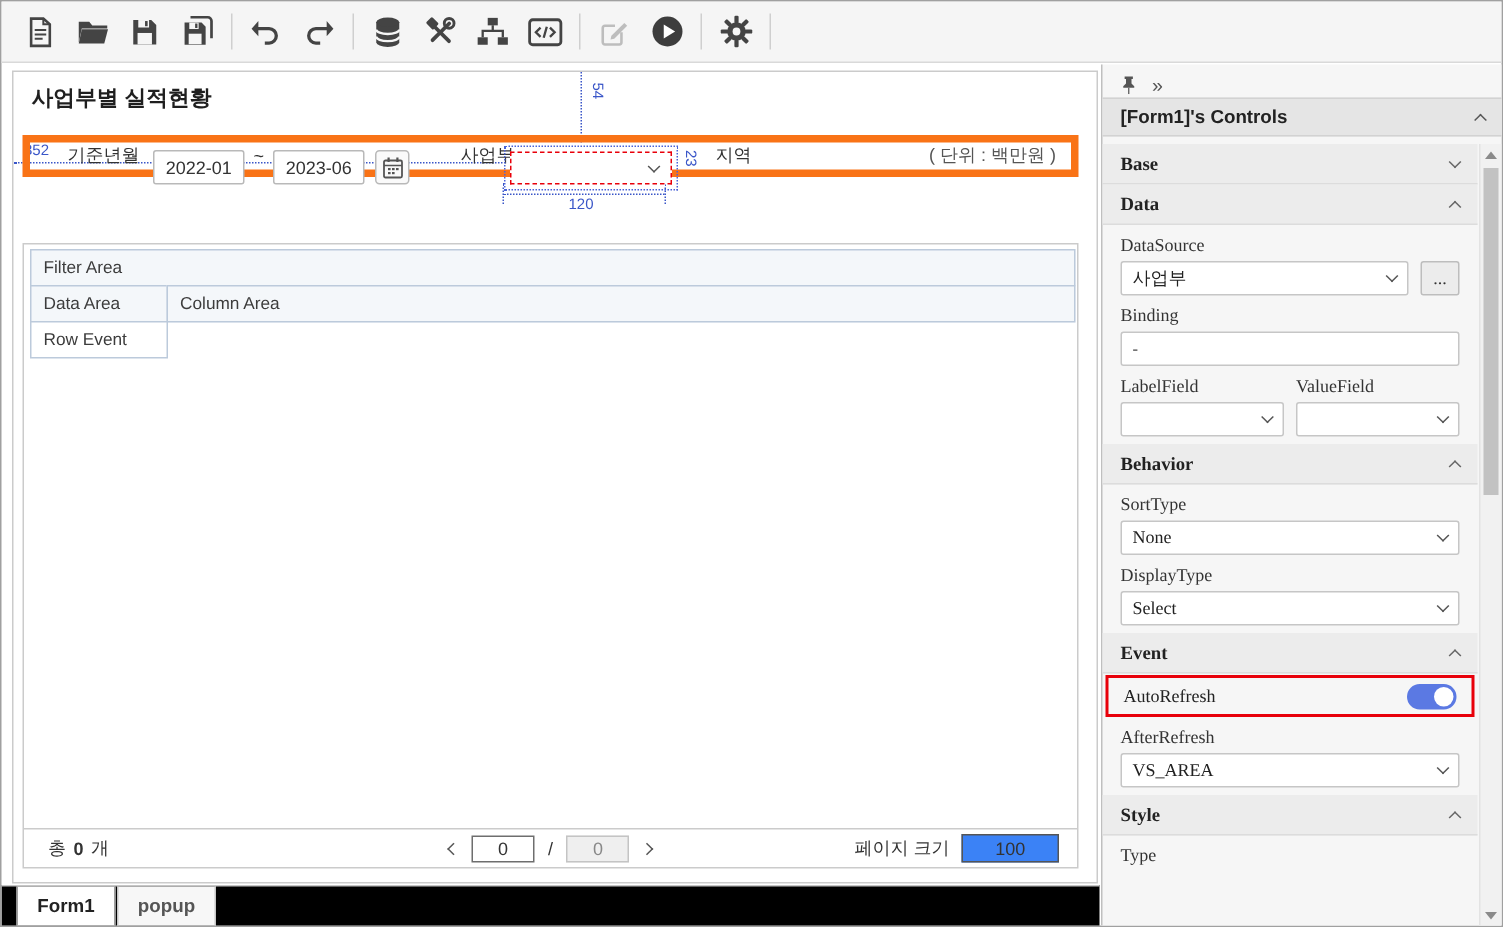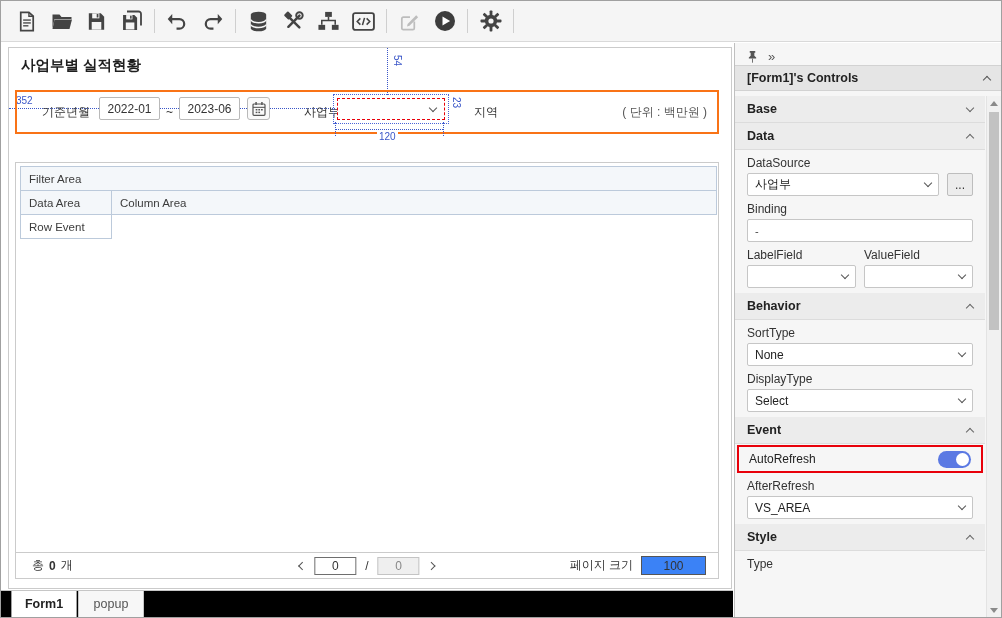--- a/index.html
+++ b/index.html
@@ -23,22 +23,22 @@
     position:absolute; left:7px; top:46px; width:724px; height:542px;
     border:1px solid #cbcbcb; background:#fff;
   }
   .report-title { position:absolute; left:12px; top:8px; font-size:14.5px; font-weight:bold; color:#1f1f1f; }
   .guide { color:#3a56c8; font-size:10px; position:absolute; }
   .v-guide { position:absolute; left:378px; top:0; height:47px; border-left:1px dotted #3a56c8; }
   .v-guide-label { left:383px; top:7px; writing-mode:vertical-rl; }
   .h-guide { position:absolute; left:0; top:60px; width:326px; border-top:1px dotted #3a56c8; z-index:0; }
   .h-guide-label { left:7px; top:47px; }
   .filter-bar {
-    position:absolute; left:6px; top:42px; width:704px; height:44px;
-    border:2px solid #f97316; border-radius:0; background:transparent;
+    position:absolute; left:6px; top:42px; width:704px; height:28px;
+    border:5px solid #f97316; border-radius:0; background:transparent;
   }
   .fb-label { position:absolute; top:50%; transform:translateY(-50%); font-size:12px; color:#333; z-index:1; }
   .date-box {
     position:absolute; top:5px; width:61px; height:23px; background:#fff;
     border:1px solid #b9b9b9; border-radius:2px; font-size:12px; color:#333;
     display:flex; align-items:center; justify-content:center; z-index:1;
   }
   .calendar-btn {
     position:absolute; left:230px; top:5px; width:23px; height:23px;
     border:1px solid #b9b9b9; border-radius:3px; background:#fafafa;
@@ -75,37 +75,37 @@
   .pager-size { position:absolute; right:12px; display:flex; align-items:center; gap:8px; }
   .pg-size-box { width:65px; height:19px; border:1px solid #555; background:#3b82f6;
     display:flex; align-items:center; justify-content:center; }
   
   .tabbar {
     position:absolute; left:0; top:589px; width:732px; height:28px;
     background:#000000; border-top:1px solid #c6c6c6; display:flex; padding-left:10px;
   }
   .tab {
     min-width:66px; display:flex; align-items:center; justify-content:center;
-    font-size:12.5px; border:1px solid #c6c6c6; border-top:none; height:100%;
+    font-size:12.5px; border:1px solid #c6c6c6; border-top:none; height:100%;font-weight:bold;
   }
   .tab.active { background:#fff; font-weight:bold; border-color:#9f9f9f; color:#222; }
   .tab.inactive { background:#f7f7f7; color:#555; margin-left:1px; }
   
   .panel {
     position:absolute; left:733px; top:42px; width:268px; height:575px;
     background:#f6f6f6; border-left:1px solid #bfbfbf;
   }
   .panel-icons { height:22px; padding:5px 0 0 12px; display:flex; gap:10px; align-items:center; color:#555; }
   .dbl-chev { font-size:13px; color:#555; line-height:1; }
   .panel-header {
     height:26px; background:#e5e5e5; border-top:1px solid #d2d2d2; border-bottom:1px solid #d2d2d2;
     display:flex; align-items:center; justify-content:space-between; padding:0 12px;
     font-size:12.5px; font-weight:bold; color:#222;
   }
-  .panel-body { position:absolute; top:53px; bottom:0; left:0; right:0; }
+  .panel-body { position:absolute; top:53px; bottom:0; left:0; right:0;font-family:Liberation Serif, serif; }
   .panel-content { position:absolute; top:0; left:0; right:17px; }
   .sec-h {
     height:27px; background:#ececec; border-bottom:1px solid #dcdcdc;
     display:flex; align-items:center; justify-content:space-between; padding:0 12px;
     font-size:12.5px; font-weight:bold; color:#222;
   }
   .fld-label { margin:6px 12px 3px; font-size:12px; color:#333; }
   .fld-labels2 { margin:6px 12px 3px; display:flex; gap:8px; font-size:12px; color:#333; }
   .fld-labels2 span { flex:1; }
   .row { margin:0 12px 5px; display:flex; gap:8px; }

